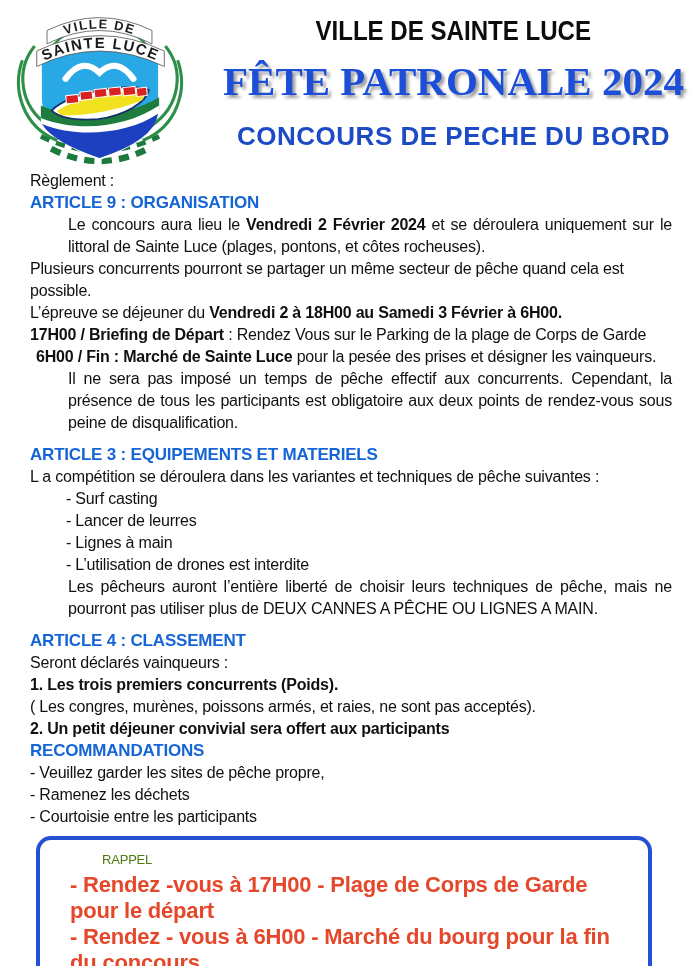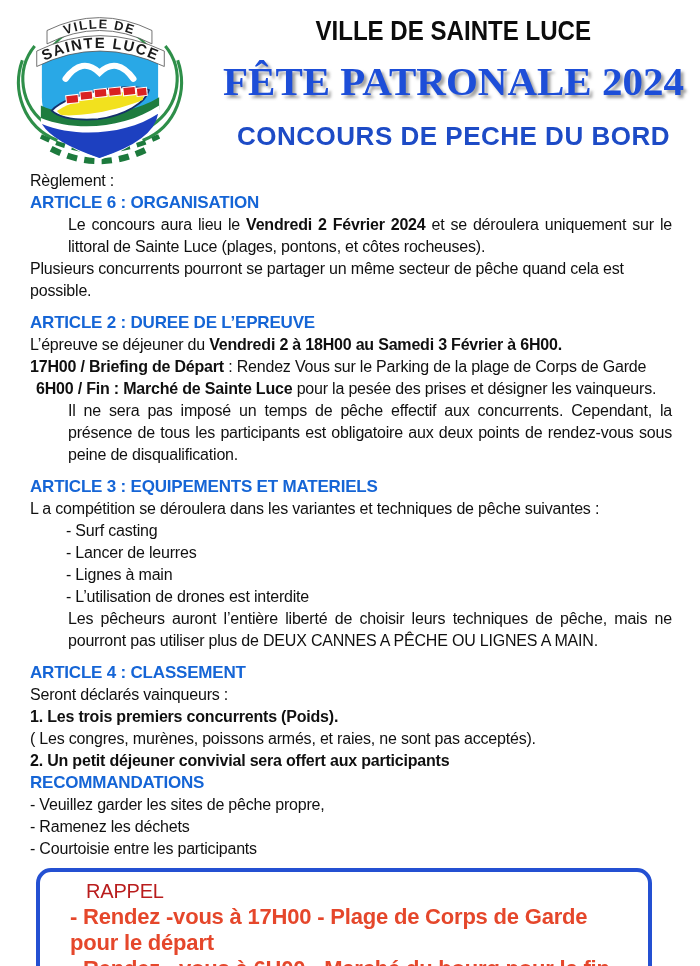--- a/index.html
+++ b/index.html
@@ -45,21 +45,21 @@
   .just{text-align:justify;margin-left:38px;}
   .b{font-weight:bold;}
   .indent{padding-left:36px;}
   .lead-sp{padding-left:6px;}
 
   
   .rappel-box{
     margin:8px 20px 0 6px;border:4px solid #2450d2;border-radius:15px;
     padding:7px 10px 11px 10px;
   }
-  .rappel-title{font-size:20px;color:#b91c1c;margin-left:36px;line-height:25px;}
+  .rappel-title{font-size:13px;color:#4d7c0f;margin-left:52px;line-height:25px;}
   .rappel-line{
     color:#e5472b;font-weight:bold;font-size:22px;line-height:26px;
     margin-left:20px;
   }
 </style>
 </head>
 <body>
 
 <div class="page">
 
@@ -120,25 +120,24 @@
       <div><span class="city-title">VILLE DE SAINTE LUCE</span></div>
       <div class="event-title">FÊTE PATRONALE 2024</div>
       <div class="contest-title">CONCOURS DE PECHE DU BORD</div>
     </div>
   </div>
 
   <div class="content">
 
     <div class="p reglement">Règlement :</div>
 
-    <div class="art-title tight">ARTICLE 6 : ORGANISATION</div>
+    <div class="art-title tight">ARTICLE 9 : ORGANISATION</div>
     <p class="p just"><span>Le concours aura lieu le </span><span class="b">Vendredi 2 Février 2024</span><span> et se déroulera uniquement sur le littoral de Sainte Luce (plages, pontons, et côtes rocheuses).</span></p>
     <p class="p">Plusieurs concurrents pourront se partager un même secteur de pêche quand cela est possible.</p>
 
-    <div class="art-title">ARTICLE 2 : DUREE DE L’EPREUVE</div>
     <p class="p"><span>L’épreuve se déjeuner du </span><span class="b">Vendredi 2 à 18H00 au Samedi 3 Février à 6H00.</span></p>
     <p class="p"><span class="b">17H00 / Briefing de Départ</span><span> : Rendez Vous sur le Parking de la plage de Corps de Garde</span></p>
     <p class="p lead-sp"><span class="b">6H00 / Fin :  Marché de Sainte Luce</span><span> pour la pesée des prises et désigner les vainqueurs.</span></p>
     <p class="p just">Il ne sera pas imposé un temps de pêche effectif aux concurrents. Cependant, la présence de tous les participants est obligatoire aux deux points de rendez-vous sous peine de disqualification.</p>
 
     <div class="art-title">ARTICLE 3 : EQUIPEMENTS ET MATERIELS</div>
     <p class="p">L a compétition se déroulera dans les variantes et techniques de pêche suivantes :</p>
     <div class="p indent">- Surf casting</div>
     <div class="p indent">- Lancer de leurres</div>
     <div class="p indent">- Lignes à main</div>

